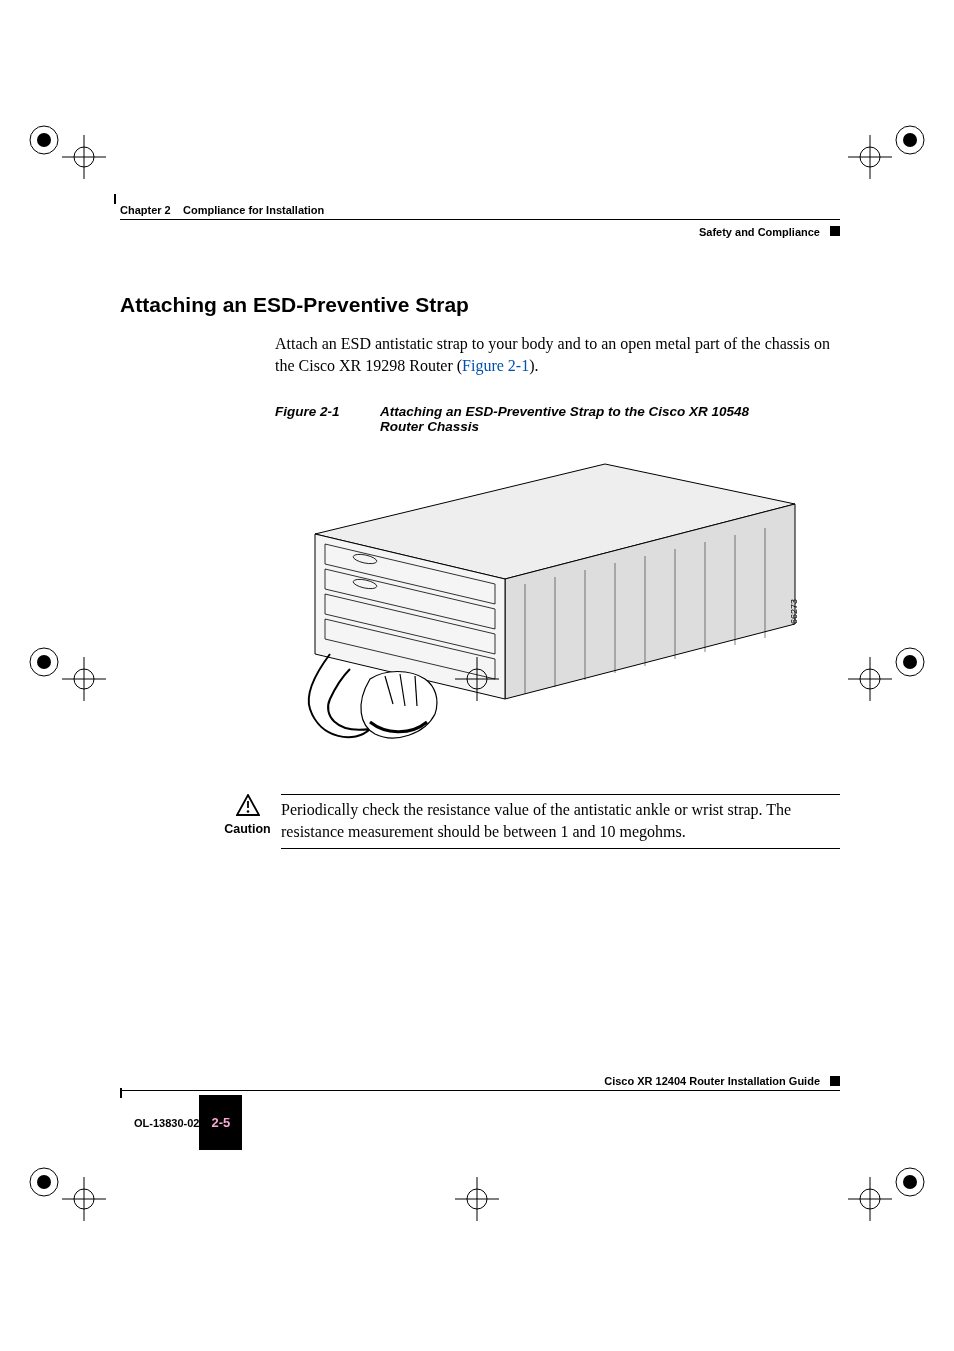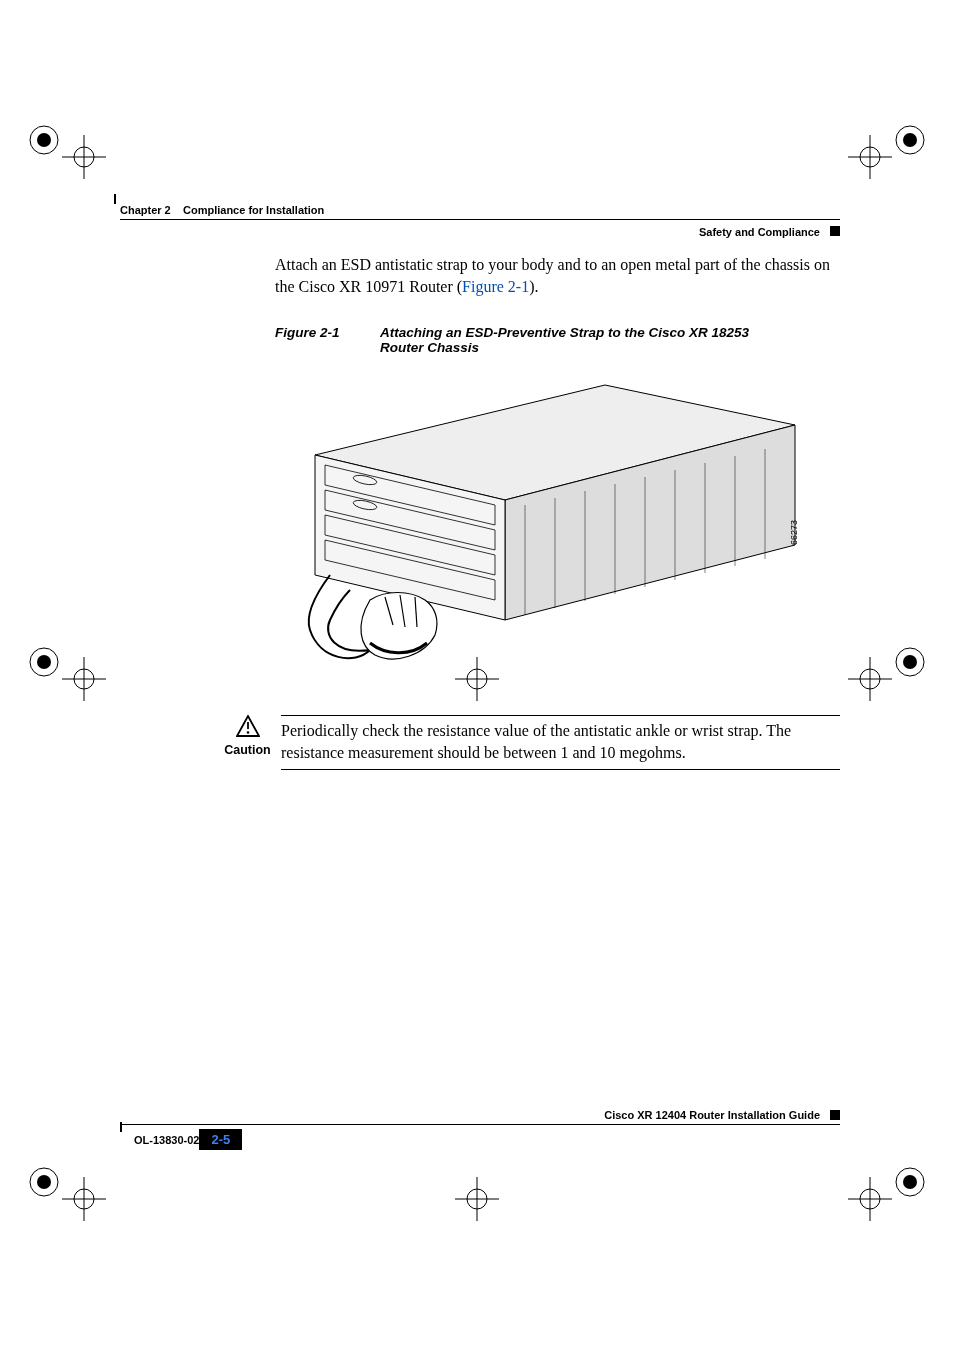--- a/index.html
+++ b/index.html
@@ -26,21 +26,21 @@
   .caution-left .word { font: bold 12.5px Arial, Helvetica, sans-serif; margin-top: 2px; }
   .caution-right { flex: 1; border-top: 1px solid #000; border-bottom: 1px solid #000; padding: 4px 0 6px 0; margin-left: 6px; }
   .caution-right p { font: 16px/1.35 "Times New Roman", serif; }
   .footer { position: absolute; left: 0; bottom: 0; width: 100%; }
   .footer .guide-row { display: flex; justify-content: flex-end; align-items: center; border-bottom: 1.5px solid #000; padding-bottom: 3px; }
   .footer .guide-row .title { font: bold 11px Arial, Helvetica, sans-serif; margin-right: 10px; margin-left: 28px; }
   .footer .guide-row .sq { width: 10px; height: 10px; background: #000; }
   .footer .bottom-row { display: flex; align-items: center; margin-top: 4px; position: relative; }
   .footer .docid { font: bold 11px Arial, Helvetica, sans-serif; margin-left: 14px; }
   .footer .tick2 { position: absolute; left: 0; top: -7px; width: 2px; height: 10px; background: #000; }
-  .footer .pagenum { background: #000; color: #3b82f6; font: bold 13px Arial, Helvetica, sans-serif; padding: 3px 12px; }
+  .footer .pagenum { background: #000; color: #f9a8d4; font: bold 13px Arial, Helvetica, sans-serif; padding: 20px 12px; }
   
   .reg { position: absolute; width: 44px; height: 44px; }
   .reg svg { width: 100%; height: 100%; }
   .reg.tl1 { left: 22px; top: 118px; } .reg.tl2 { left: 62px; top: 135px; }
   .reg.tr1 { left: 888px; top: 118px; } .reg.tr2 { left: 848px; top: 135px; }
   .reg.ml1 { left: 22px; top: 640px; } .reg.ml2 { left: 62px; top: 657px; }
   .reg.mr1 { left: 888px; top: 640px; } .reg.mr2 { left: 848px; top: 657px; }
   .reg.mc { left: 455px; top: 657px; }
   .reg.bl1 { left: 22px; top: 1160px; } .reg.bl2 { left: 62px; top: 1177px; }
   .reg.br1 { left: 888px; top: 1160px; } .reg.br2 { left: 848px; top: 1177px; }
@@ -55,30 +55,31 @@
     <span class="tick"></span>
     <span class="chapter">
       <span>Chapter 2</span>&nbsp;&nbsp;&nbsp;&nbsp;<span>Compliance for Installation</span>
     </span>
   </div>
   <div class="subhead-row">
     <span class="label">Safety and Compliance</span>
     <span class="blk"></span>
   </div>
 
+  <h2 class="section">Attaching an ESD-Preventive Strap</h2>
 
   <div class="body-indent">
     <p class="body">
-      <span>Attach an ESD antistatic strap to your body and to an open metal part of the chassis on the Cisco XR 10971 Router (</span><a class="xref" href="#">Figure 2-1</a><span>).</span>
+      <span>Attach an ESD antistatic strap to your body and to an open metal part of the chassis on the Cisco XR 19298 Router (</span><a class="xref" href="#">Figure 2-1</a><span>).</span>
     </p>
   </div>
 
   <div class="figcap">
     <div class="num">Figure 2-1</div>
-    <div class="title">Attaching an ESD-Preventive Strap to the Cisco XR 18253 Router Chassis</div>
+    <div class="title">Attaching an ESD-Preventive Strap to the Cisco XR 10548 Router Chassis</div>
   </div>
 
   <div class="figure-box">
     <svg viewBox="0 0 530 320">
 
       <g stroke="#000" stroke-width="1" fill="#fff">
 
         <polygon points="40,90 330,20 520,60 230,135" fill="#eee"></polygon>
 
         <polygon points="520,60 520,180 230,255 230,135" fill="#ddd"></polygon>

